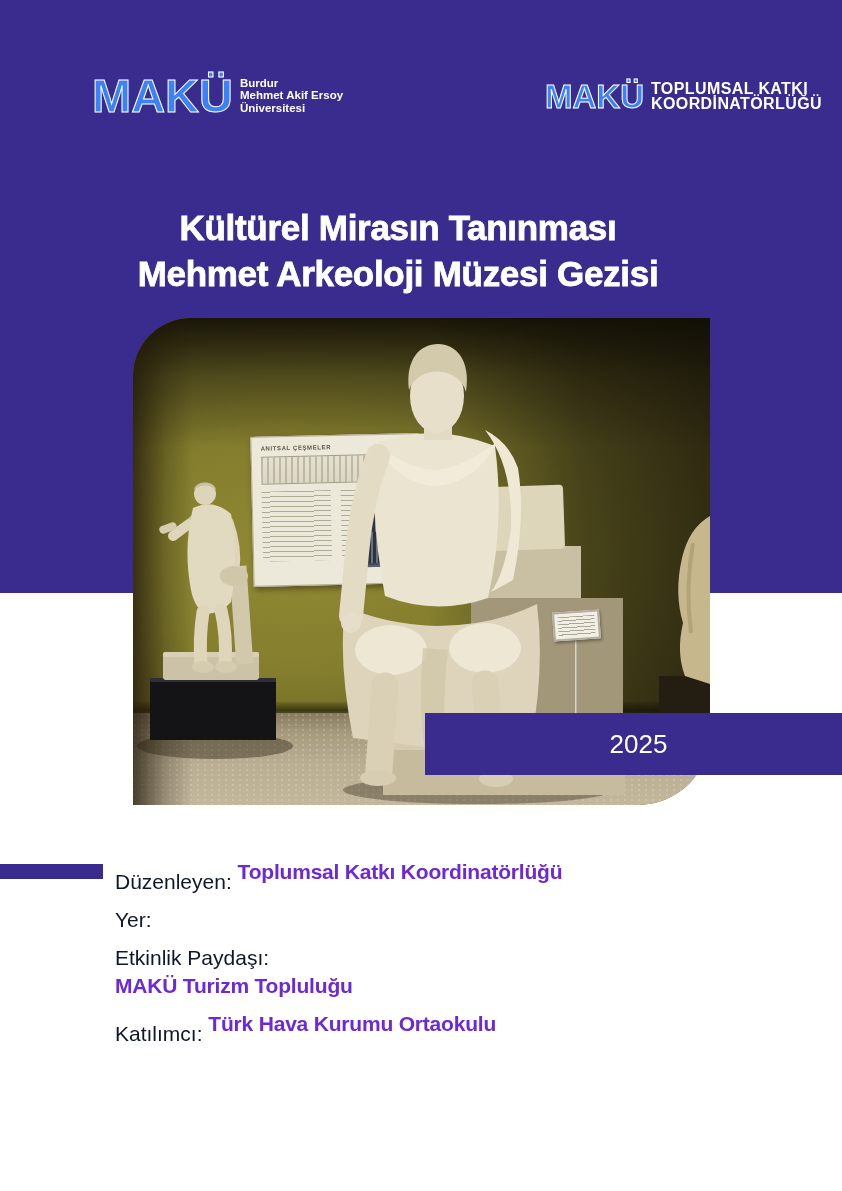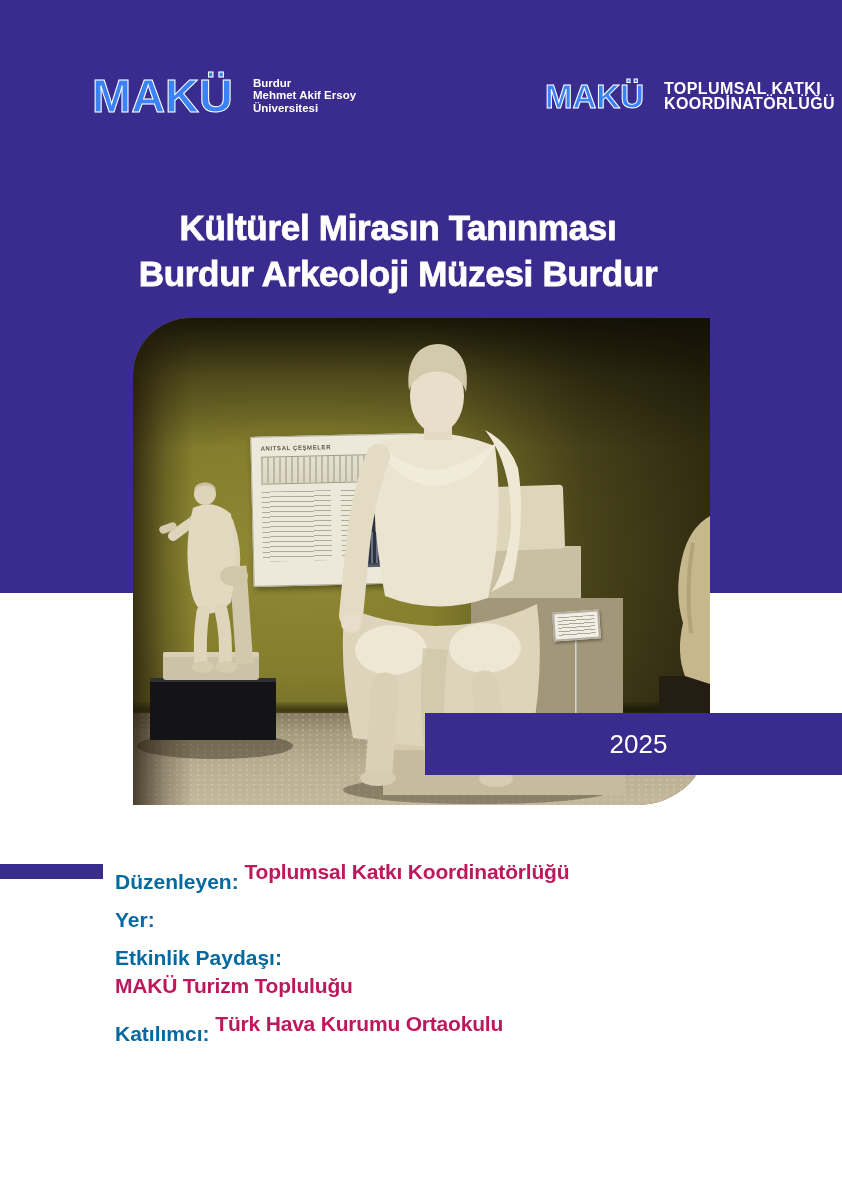--- a/index.html
+++ b/index.html
@@ -9,21 +9,21 @@
     font-family:"Liberation Sans","DejaVu Sans",sans-serif;
   }
   
   .header-bg{position:absolute;left:0;top:0;width:842px;height:593px;background:#3a2b8e;}
   .logo{position:absolute;display:flex;align-items:center;color:#fff;}
   .logo-left{left:92px;top:72px;}
   .logo-right{left:545px;top:80px;}
   .wordmark{font-weight:800;color:#3b82f6;-webkit-text-stroke:1px #fff;letter-spacing:0px;line-height:1;}
   .logo-left .wordmark{font-size:47px;}
   .logo-right .wordmark{font-size:33px;}
-  .logo-sub{margin-left:20px;display:flex;flex-direction:column;justify-content:center;}
+  .logo-sub{margin-left:7px;display:flex;flex-direction:column;justify-content:center;}
   .logo-left .logo-sub span{font-size:11.5px;font-weight:700;line-height:12.5px;}
   .logo-right .logo-sub span{font-size:16px;font-weight:700;line-height:14.5px;letter-spacing:.4px;}
   .title{position:absolute;left:0;top:205px;width:796px;text-align:center;color:#ffffff;}
   .title div{font-size:35px;font-weight:800;line-height:46px;-webkit-text-stroke:.8px #fff;letter-spacing:-.3px;}
   
   .photo{
     position:absolute;left:133px;top:318px;width:577px;height:487px;
     border-radius:58px 0 72px 0;overflow:hidden;background:#6f6927;
   }
   .wall{position:absolute;left:0;top:0;width:577px;height:397px;
@@ -69,22 +69,22 @@
     background:repeating-linear-gradient(180deg,#9a957f 0 1px,transparent 1px 3.5px);opacity:.8;}
   
   .date-band{position:absolute;left:425px;top:713px;width:417px;height:62px;background:#3a2b8e;
     display:flex;align-items:center;justify-content:center;color:#fff;}
   .date-band .d-bold{font-size:34px;font-weight:800;-webkit-text-stroke:.6px #fff;}
   .date-band .d-rest{font-size:26px;font-weight:500;margin-left:10px;}
   
   .accent-bar{position:absolute;left:0;top:864px;width:103px;height:15px;background:#3a2b8e;}
   .details{position:absolute;left:115px;top:853px;width:640px;}
   .detail-row{height:38px;display:flex;align-items:center;font-size:21px;}
-  .dl{color:#0369a1;font-weight:700;white-space:pre;margin-top:20px;}
-  .dv{color:#be185d;font-weight:700;letter-spacing:-.2px;}
+  .dl{color:#0f172a;font-weight:400;white-space:pre;margin-top:20px;}
+  .dv{color:#6d28d9;font-weight:700;letter-spacing:-.2px;}
 </style>
 </head>
 <body>
 
 <div class="poster">
 
   <div class="header-bg"></div>
 
   <div class="logo logo-left">
     <span class="wordmark">MAKÜ</span>
@@ -98,21 +98,21 @@
   <div class="logo logo-right">
     <span class="wordmark">MAKÜ</span>
     <span class="logo-sub">
       <span>TOPLUMSAL KATKI</span>
       <span>KOORDİNATÖRLÜĞÜ</span>
     </span>
   </div>
 
   <div class="title">
     <div>Kültürel Mirasın Tanınması</div>
-    <div>Burdur Arkeoloji Müzesi Burdur</div>
+    <div>Mehmet Arkeoloji Müzesi Gezisi</div>
   </div>
 
   <div class="photo">
     <div class="wall"></div>
     <div class="wall-right-shade"></div>
     <div class="wall-top-shade"></div>
 
     <div class="panel">
       <div class="panel-title">
         <span>ANITSAL ÇEŞMELER</span>

